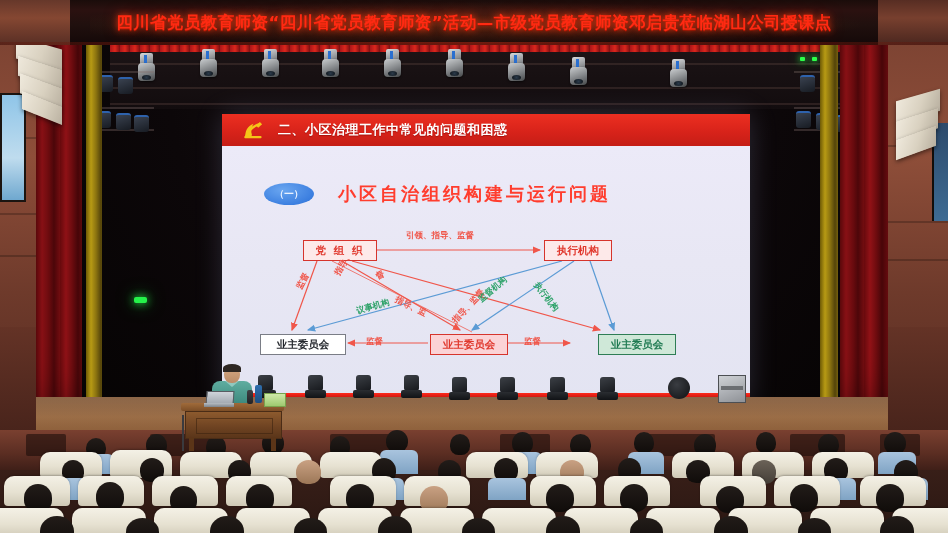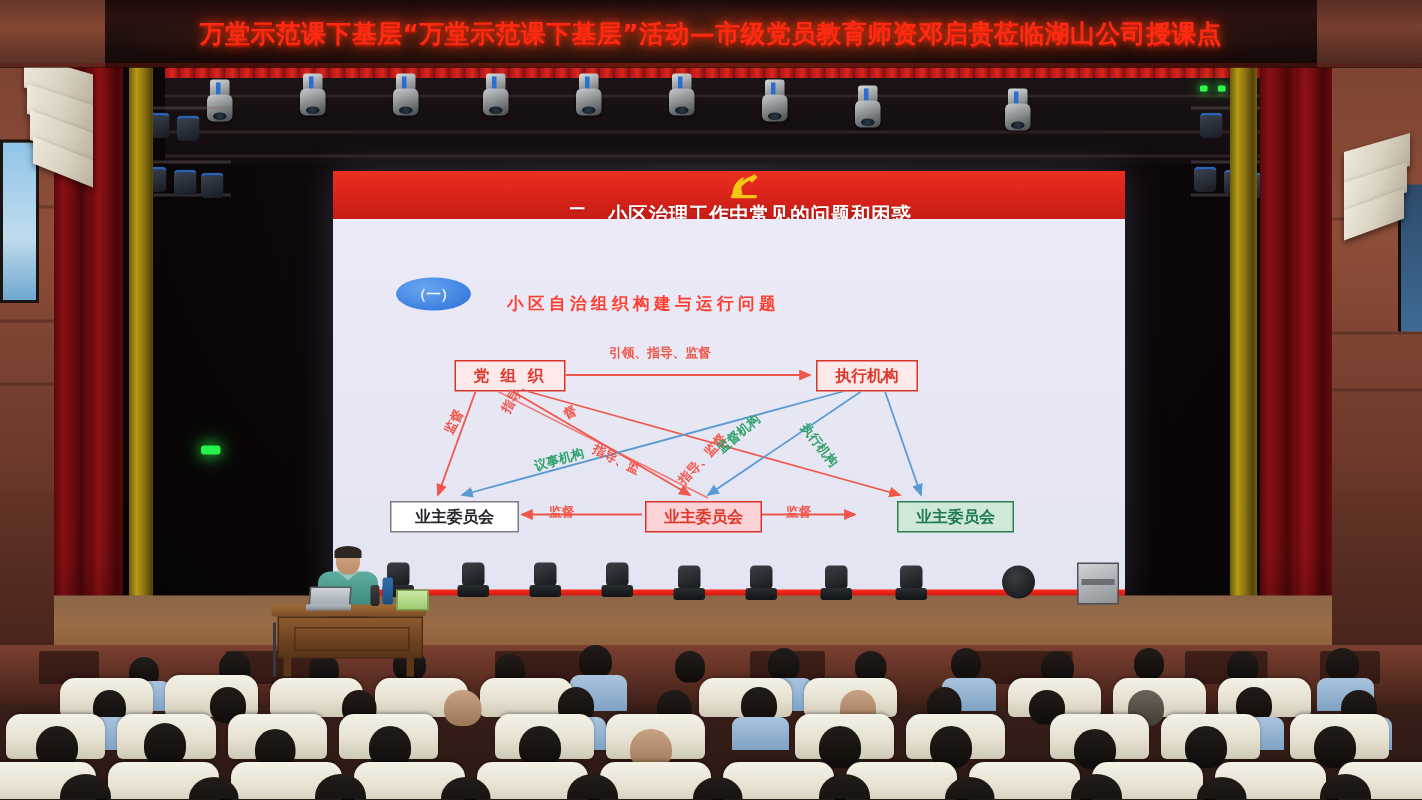--- a/index.html
+++ b/index.html
@@ -91,35 +91,35 @@
   .greenled{position:absolute;width:5px;height:4px;background:#2dff4a;border-radius:1px;
     box-shadow:0 0 6px #2dff4a,0 0 12px rgba(45,255,74,.7);}
   .exit-green{position:absolute;left:134px;top:252px;width:13px;height:6px;background:#25f24a;
     border-radius:2px;box-shadow:0 0 9px #25f24a,0 0 18px rgba(37,242,74,.6);}
 
   
   .screen{position:absolute;left:222px;top:69px;width:528px;height:290px;
     background:#e9e9f6;box-shadow:0 0 26px rgba(190,200,255,.18);}
   .slide-header{position:relative;width:100%;height:32px;
     background:linear-gradient(180deg,#ec2f21,#d8231a 55%,#c51d16);
-    display:flex;align-items:center;flex-direction:column;}
+    display:flex;align-items:center;}
   .emblem{width:22px;height:20px;margin-left:20px;position:relative;flex:none;}
   .slide-title{margin-left:14px;color:#fff;font-size:13px;font-weight:700;letter-spacing:.5px;
     font-family:"DejaVu Sans","Liberation Sans",sans-serif;
     text-shadow:0 1px 1px rgba(120,0,0,.5);}
   .slide-body{position:relative;width:100%;height:258px;
     background:linear-gradient(180deg,#eceaf8 0%,#e8e7f4 45%,#e3e4f2 100%);}
 
   .sub-row{position:absolute;left:42px;top:36px;display:flex;align-items:center;}
   .sub-ellipse{width:50px;height:22px;border-radius:50%;
     background:radial-gradient(ellipse at 38% 32%,#6aa6f0,#3c7fe0 70%,#2f6ecb);
     display:flex;align-items:center;justify-content:center;
     color:#eaf2ff;font-size:9.5px;font-weight:700;font-family:"DejaVu Sans",sans-serif;}
-  .sub-text{margin-left:24px;color:#ff3d2e;font-size:11px;font-weight:700;letter-spacing:3px;
-    font-family:Liberation Mono, monospace;margin-top:13px;}
+  .sub-text{margin-left:24px;color:#ff3d2e;font-size:18px;font-weight:700;letter-spacing:3px;
+    font-family:Liberation Mono, monospace;}
 
   .diagram{position:absolute;left:0;top:0;width:100%;height:100%;}
   .dbox{position:absolute;display:flex;align-items:center;justify-content:center;
     font-size:10.5px;font-weight:700;font-family:"DejaVu Sans","Liberation Sans",sans-serif;
     white-space:nowrap;z-index:3;}
   .dbox-party{left:81px;top:94px;width:72px;height:19px;background:#fde9e9;border:1.5px solid #d6342c;
     color:#e0372c;letter-spacing:2px;}
   .dbox-owners{left:322px;top:94px;width:66px;height:19px;background:#fde9e9;border:1.5px solid #d6342c;
     color:#e0372c;}
   .dbox-rep{left:38px;top:188px;width:84px;height:19px;background:#ffffff;border:1.5px solid #7a7d86;
@@ -592,17 +592,17 @@
     <div class="head h-dark" style="left:630px;top:88px;width:33px;height:28px"></div>
     <div class="head h-dark" style="left:714px;top:86px;width:34px;height:30px"></div>
     <div class="head h-dark" style="left:798px;top:88px;width:33px;height:28px"></div>
     <div class="head h-dark" style="left:880px;top:86px;width:34px;height:30px"></div>
   </div>
 
   <div class="banner">
     <div class="banner-side l"></div>
     <div class="banner-side r"></div>
     <div class="banner-glow"></div>
-    <div class="banner-text">万堂示范课下基层“万堂示范课下基层”活动—市级党员教育师资邓启贵莅临湖山公司授课点</div>
+    <div class="banner-text">四川省党员教育师资“四川省党员教育师资”活动—市级党员教育师资邓启贵莅临湖山公司授课点</div>
     <div class="banner-bottomline"></div>
   </div>
 
 </div>
 
 </body></html>

